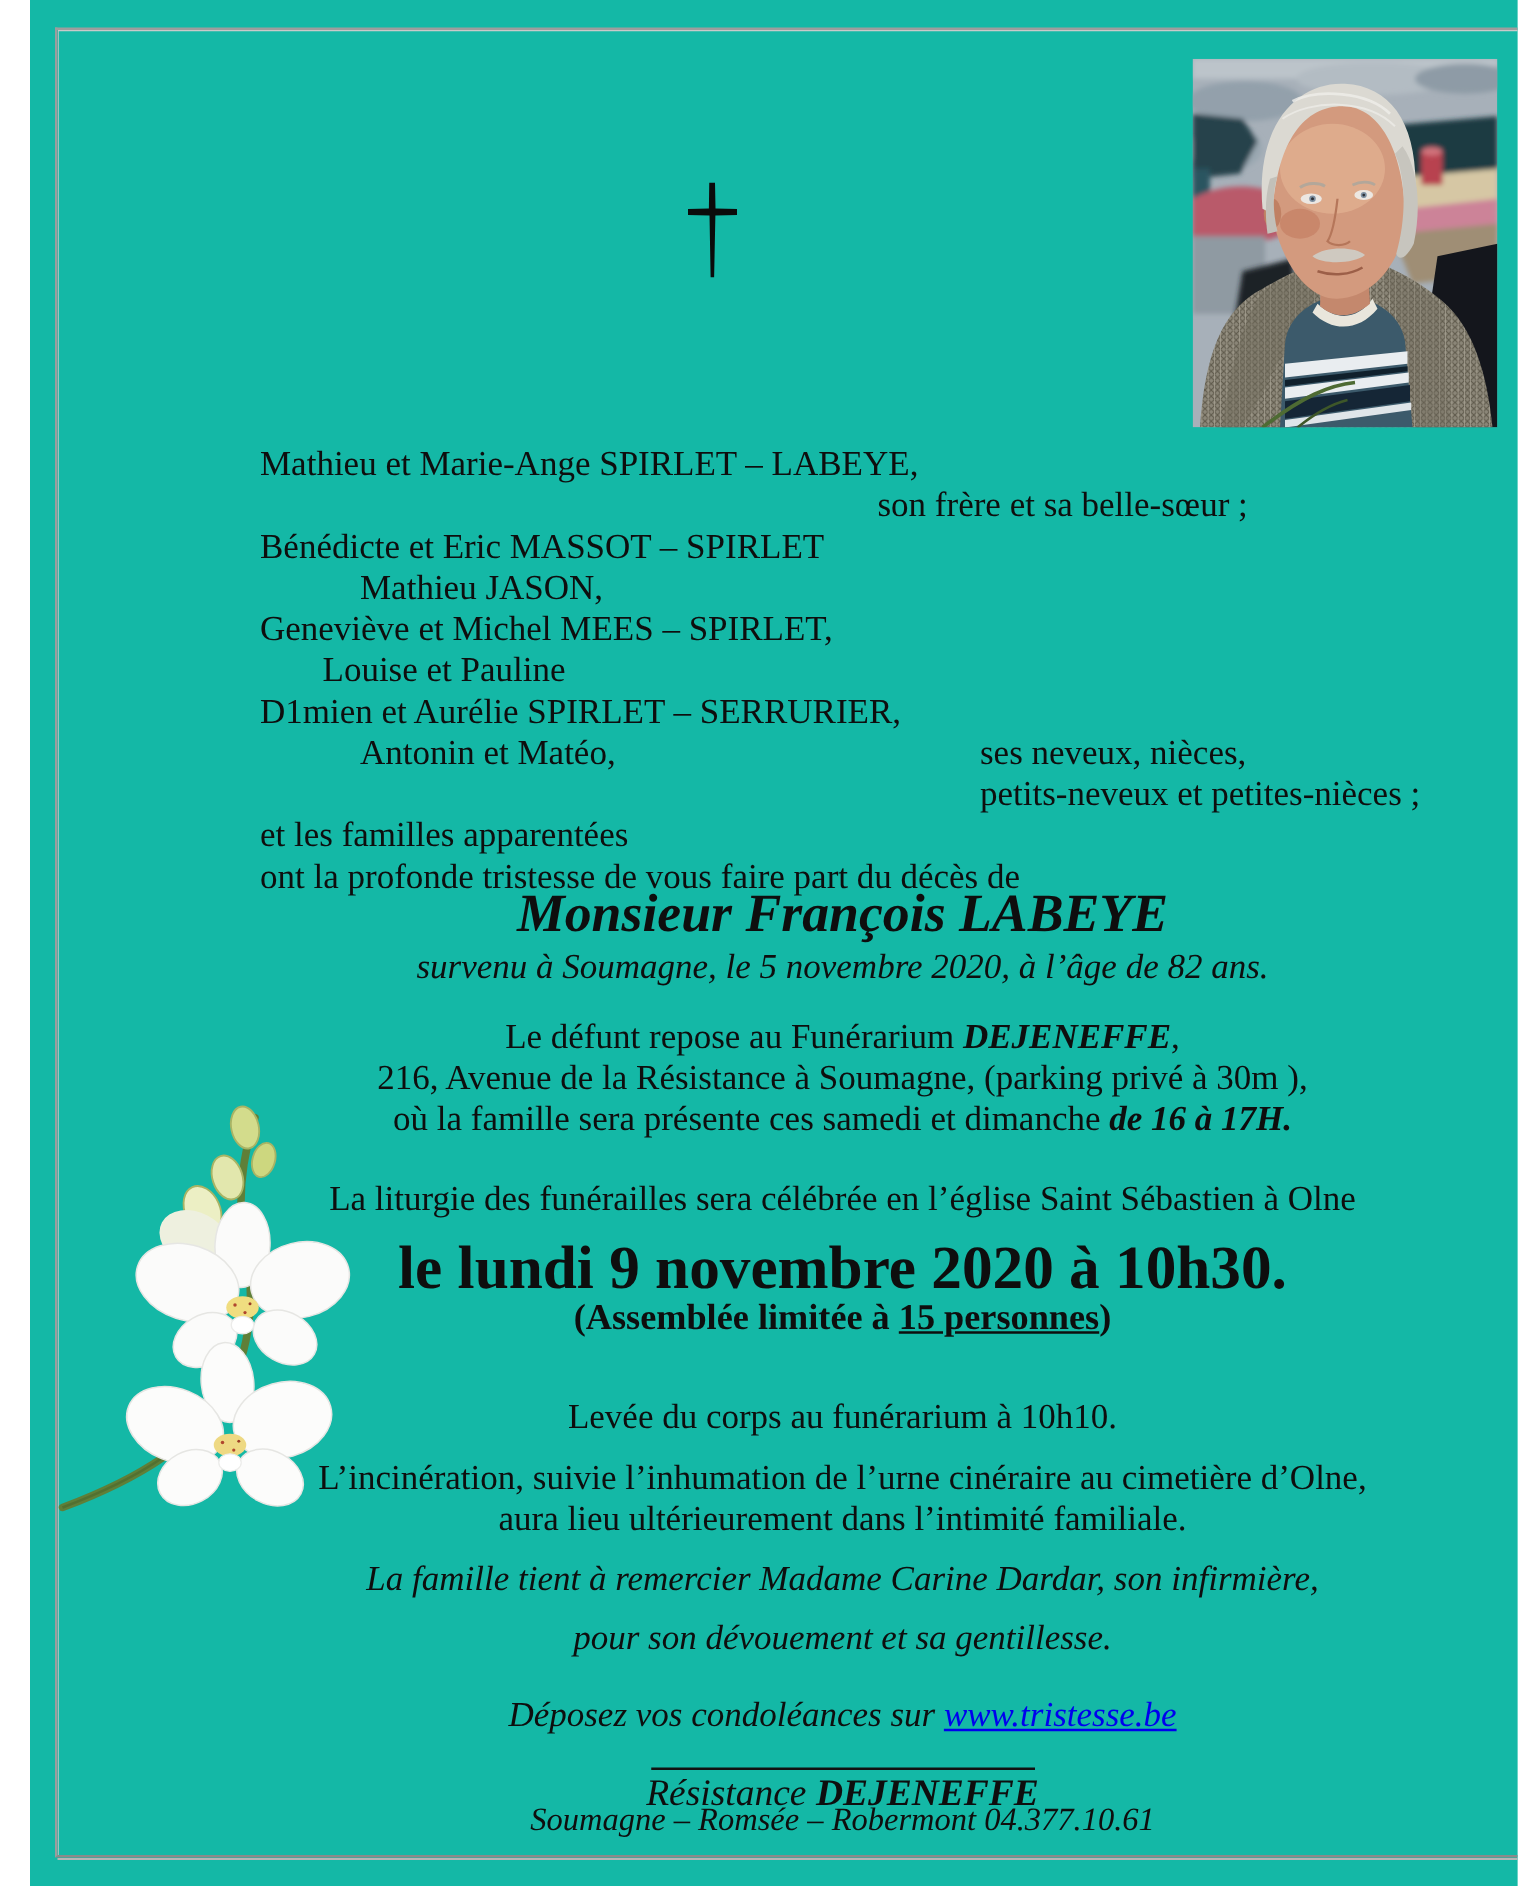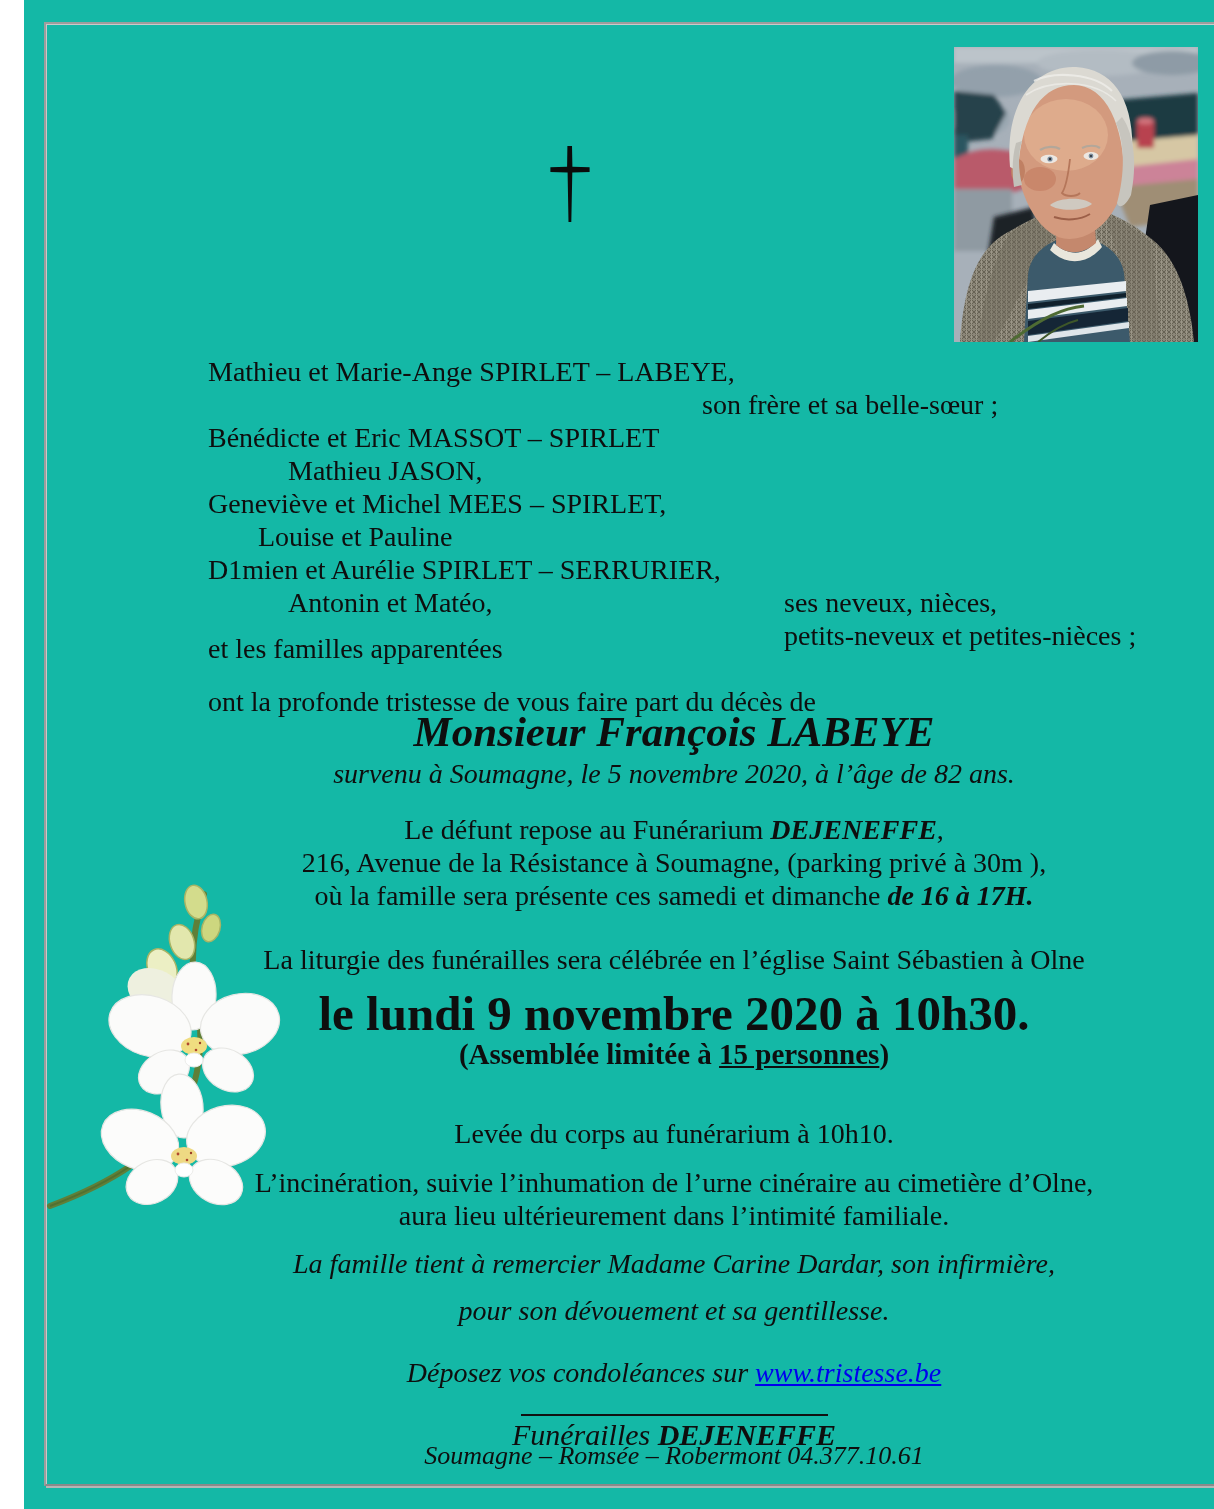--- a/index.html
+++ b/index.html
@@ -17,21 +17,21 @@
   #ln1 {left:162px;top:331px;}
   #ln2 {left:656px;top:364px;}
   #ln3 {left:162px;top:397px;}
   #ln4 {left:242px;top:430px;}
   #ln5 {left:162px;top:463px;}
   #ln6 {left:212px;top:496px;}
   #ln7 {left:162px;top:529px;}
   #ln8 {left:242px;top:562px;}
   #ln8b{left:738px;top:562px;}
   #ln9 {left:738px;top:595px;}
-  #ln10{left:162px;top:608px;}
+  #ln10{left:162px;top:628px;}
   #ln11{left:162px;top:661px;}
   #title{top:684px;font-size:43px;line-height:48px;font-weight:bold;font-style:italic;}
   #survenu{top:733px;}
   #fun1{top:789px;}
   #fun2{top:822px;}
   #fun3{top:855px;}
   #liturgy{top:919px;}
   #bigdate{top:968px;font-size:49px;line-height:44px;font-weight:bold;}
   #assembly{top:1014px;font-size:29px;line-height:33px;font-weight:bold;}
   #levee{top:1093px;}
@@ -163,21 +163,21 @@
     <div class="t c" id="levee">Levée du corps au funérarium à 10h10.</div>
     <div class="t c" id="incin1">L’incinération, suivie l’inhumation de l’urne cinéraire au cimetière d’Olne,</div>
     <div class="t c" id="incin2">aura lieu ultérieurement dans l’intimité familiale.</div>
 
     <div class="t c it" id="thanks1">La famille tient à remercier Madame Carine Dardar, son infirmière,</div>
     <div class="t c it" id="thanks2">pour son dévouement et sa gentillesse.</div>
 
     <div class="t c it" id="condol"><span>Déposez vos condoléances sur </span><a class="link" href="#">www.tristesse.be</a></div>
 
     <div id="rule"></div>
-    <div class="t c it" id="footname"><span>Funérailles </span><span class="b">DEJENEFFE</span></div>
+    <div class="t c it" id="footname"><span>Résistance </span><span class="b">DEJENEFFE</span></div>
     <div class="t c it" id="footaddr">Soumagne – Romsée – Robermont 04.377.10.61</div>
 
     <div class="orchid">
       <svg width="270" height="345" viewBox="0 0 270 345">
         <path d="M6,332 C70,308 112,280 136,242 C158,206 160,160 152,120 C146,90 148,58 160,20" stroke="#5f7f38" stroke-width="6" fill="none" stroke-linecap="round"></path>
         <path d="M6,332 C70,308 112,280 136,242" stroke="#49652b" stroke-width="2" fill="none" opacity="0.6"></path>
         <g stroke="#a8b465" stroke-width="1.5">
           <ellipse cx="152" cy="28" rx="11" ry="17" fill="#d3dc8c" transform="rotate(-12 152 28)"></ellipse>
           <ellipse cx="167" cy="54" rx="9" ry="14" fill="#cdd77f" transform="rotate(16 167 54)"></ellipse>
           <ellipse cx="138" cy="68" rx="12" ry="18" fill="#e2e7ad" transform="rotate(-18 138 68)"></ellipse>

